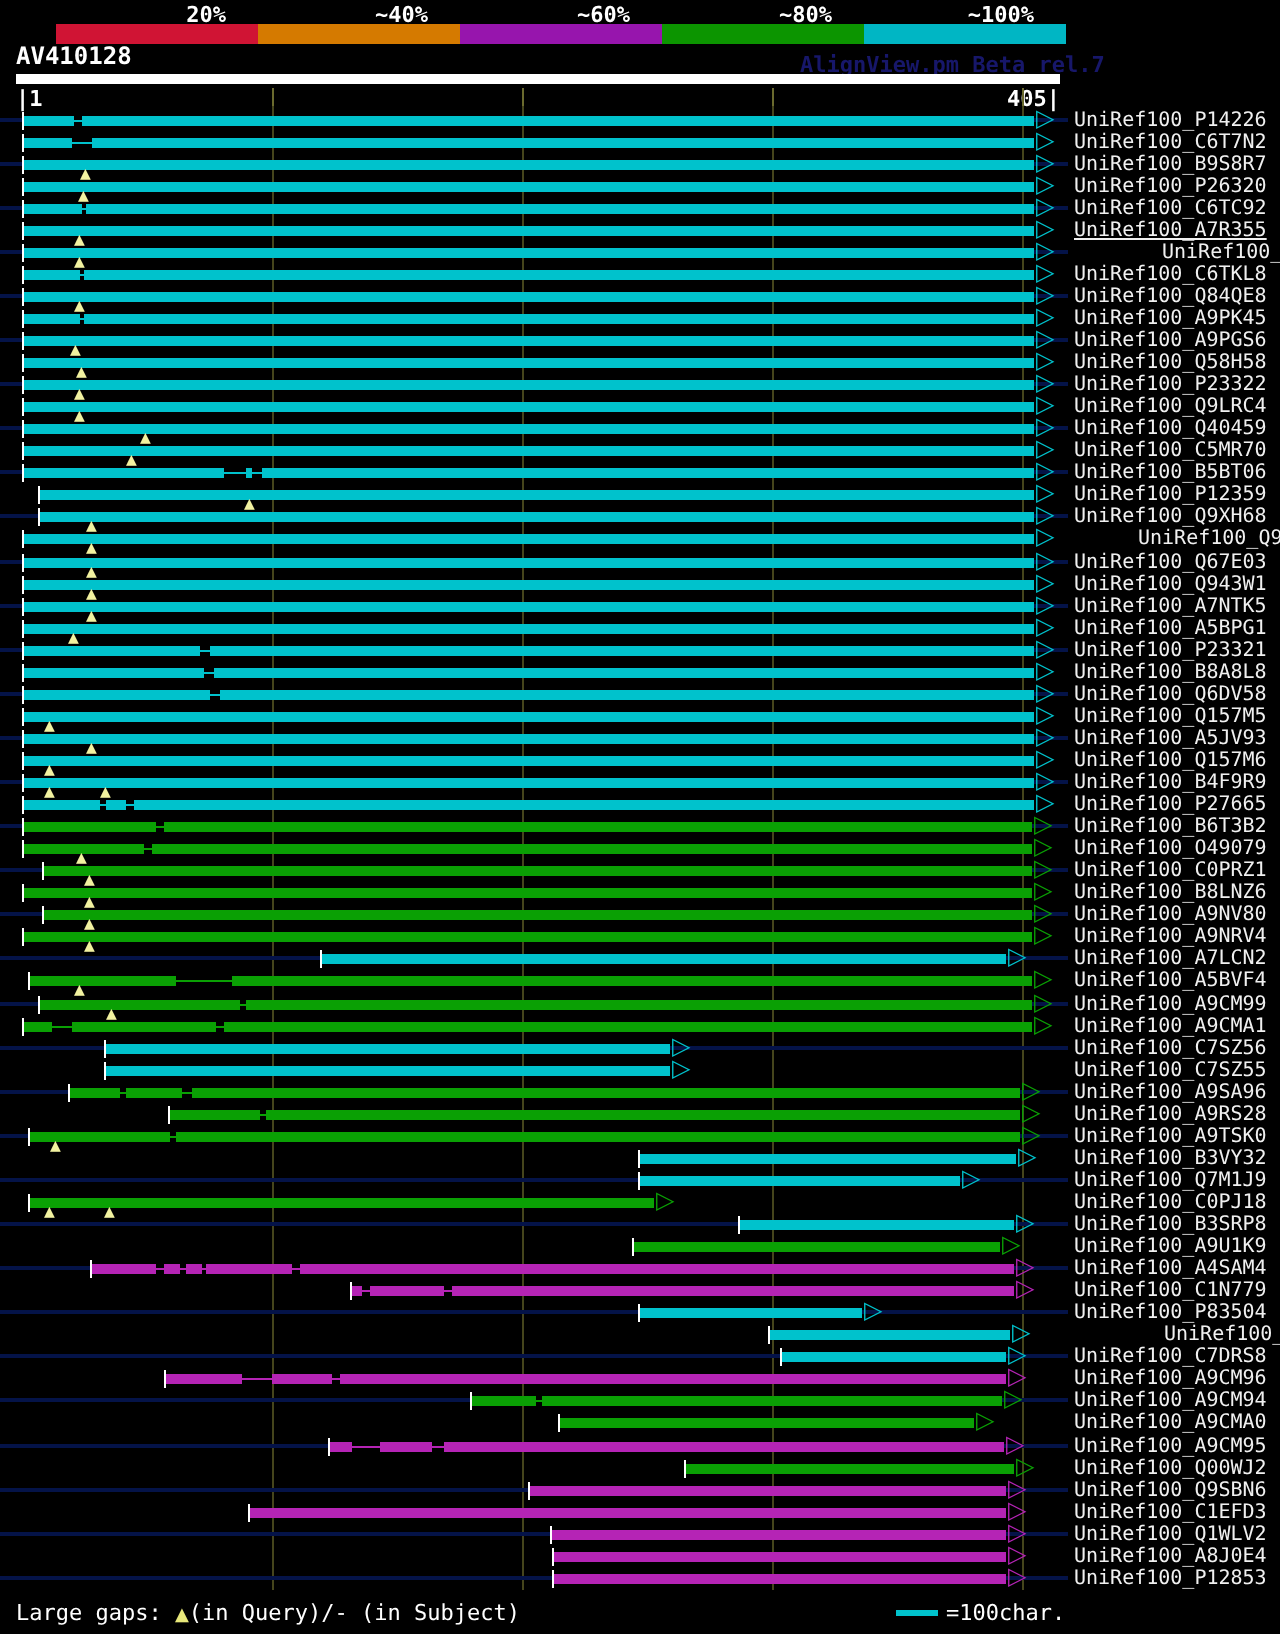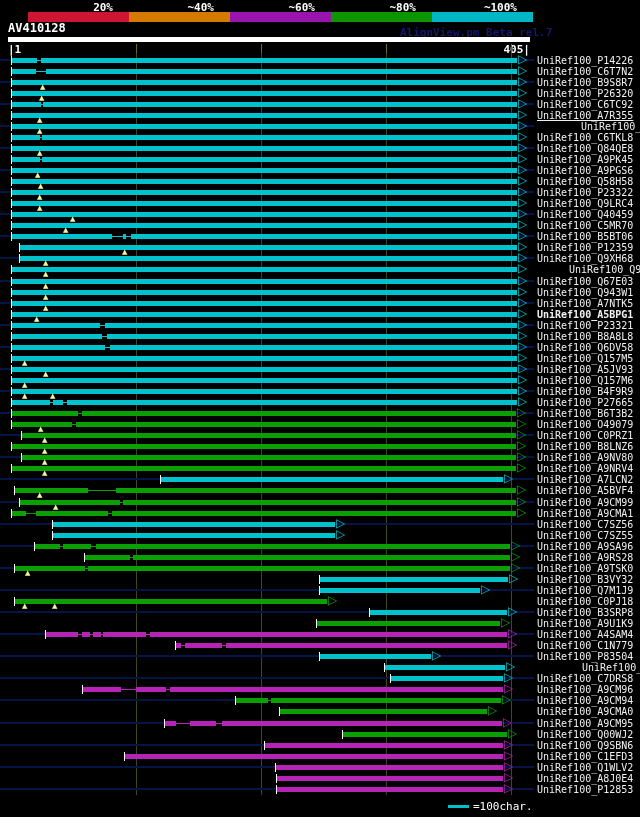--- a/index.html
+++ b/index.html
@@ -195,21 +195,21 @@
       <div class="abs row-line" style="left: 0px; top: 302px; width: 534px; z-index: 2;"></div>
       <div class="abs hit-bar" style="left: 12px; top: 301px; width: 505px; background: rgb(0, 194, 204); z-index: 3;"></div>
       <div class="abs start-tick" style="left: 11px; top: 299px; z-index: 5;"></div>
       <div class="abs arrow" style="left: 518px; top: 296px; color: rgb(0, 194, 204); z-index: 5;">▷</div>
       <div class="abs qgap" style="left: 43px; top: 305px; z-index: 5;">▲</div>
       <div class="abs hit-label" style="left: 537px; top: 298px; z-index: 6;">UniRef100_A7NTK5</div>
       <div class="abs hit-bar" style="left: 12px; top: 312px; width: 505px; background: rgb(0, 194, 204); z-index: 3;"></div>
       <div class="abs start-tick" style="left: 11px; top: 310px; z-index: 5;"></div>
       <div class="abs arrow" style="left: 518px; top: 307px; color: rgb(0, 194, 204); z-index: 5;">▷</div>
       <div class="abs qgap" style="left: 34px; top: 316px; z-index: 5;">▲</div>
-      <div class="abs hit-label" style="left: 537px; top: 309px; z-index: 6; font-weight: bold;">UniRef100_A5BPG1</div>
+      <div class="abs hit-label" style="left: 537px; top: 309px; z-index: 6;">UniRef100_A5BPG1</div>
       <div class="abs row-line" style="left: 0px; top: 324px; width: 534px; z-index: 2;"></div>
       <div class="abs hit-bar" style="left: 12px; top: 323px; width: 505px; background: rgb(0, 194, 204); z-index: 3;"></div>
       <div class="abs sgap-black" style="left: 100px; top: 323px; width: 5px; z-index: 4;">
         <div class="abs sgap-line" style="left: 0px; top: 2px; width: 100%; background: rgb(0, 194, 204);"></div>
       </div>
       <div class="abs start-tick" style="left: 11px; top: 321px; z-index: 5;"></div>
       <div class="abs arrow" style="left: 518px; top: 318px; color: rgb(0, 194, 204); z-index: 5;">▷</div>
       <div class="abs hit-label" style="left: 537px; top: 320px; z-index: 6;">UniRef100_P23321</div>
       <div class="abs hit-bar" style="left: 12px; top: 334px; width: 505px; background: rgb(0, 194, 204); z-index: 3;"></div>
       <div class="abs sgap-black" style="left: 102px; top: 334px; width: 5px; z-index: 4;">
@@ -485,15 +485,16 @@
       <div class="abs start-tick" style="left: 276px; top: 774px; z-index: 5;"></div>
       <div class="abs arrow" style="left: 504px; top: 771px; color: rgb(181, 36, 181); z-index: 5;">▷</div>
       <div class="abs hit-label" style="left: 537px; top: 773px; z-index: 6;">UniRef100_A8J0E4</div>
       <div class="abs row-line" style="left: 0px; top: 788px; width: 534px; z-index: 2;"></div>
       <div class="abs hit-bar" style="left: 277px; top: 787px; width: 226px; background: rgb(181, 36, 181); z-index: 3;"></div>
       <div class="abs start-tick" style="left: 276px; top: 785px; z-index: 5;"></div>
       <div class="abs arrow" style="left: 504px; top: 782px; color: rgb(181, 36, 181); z-index: 5;">▷</div>
       <div class="abs hit-label" style="left: 537px; top: 784px; z-index: 6;">UniRef100_P12853</div>
     </div>
 
+  <div class="abs legend-text" style="left:8px;top:800px;"><span>Large gaps: </span><span class="legend-tri">▲</span><span>(in Query)/</span><span>-</span><span> (in Subject)</span></div>
   <div class="abs" id="legend-scalebar" style="left: 448px; top: 805px; width: 21px; background: rgb(0, 194, 204);"></div>
   <div class="abs legend-text" style="left:473px;top:800px;">=100char.</div>
 </div>
 
 </body></html>

